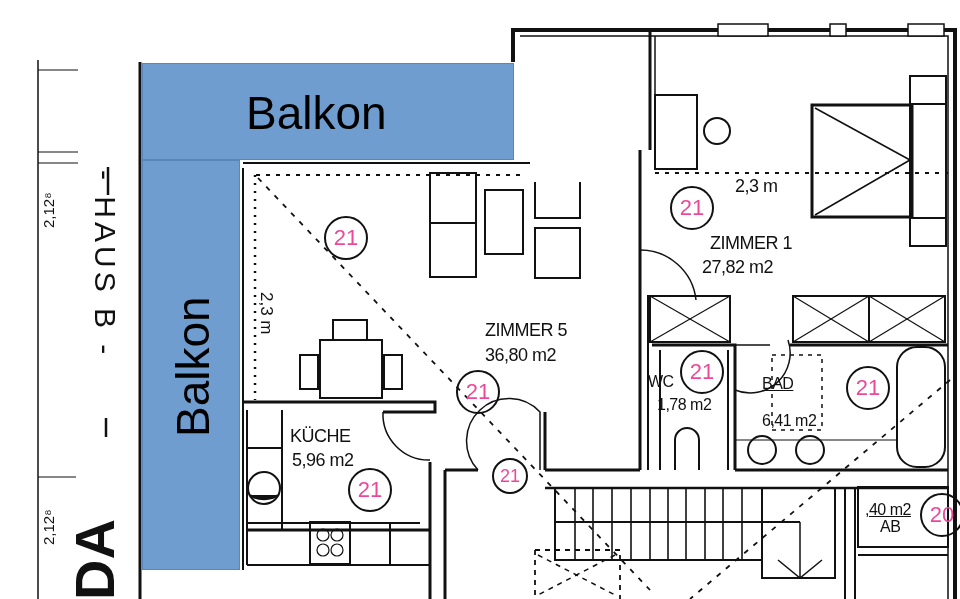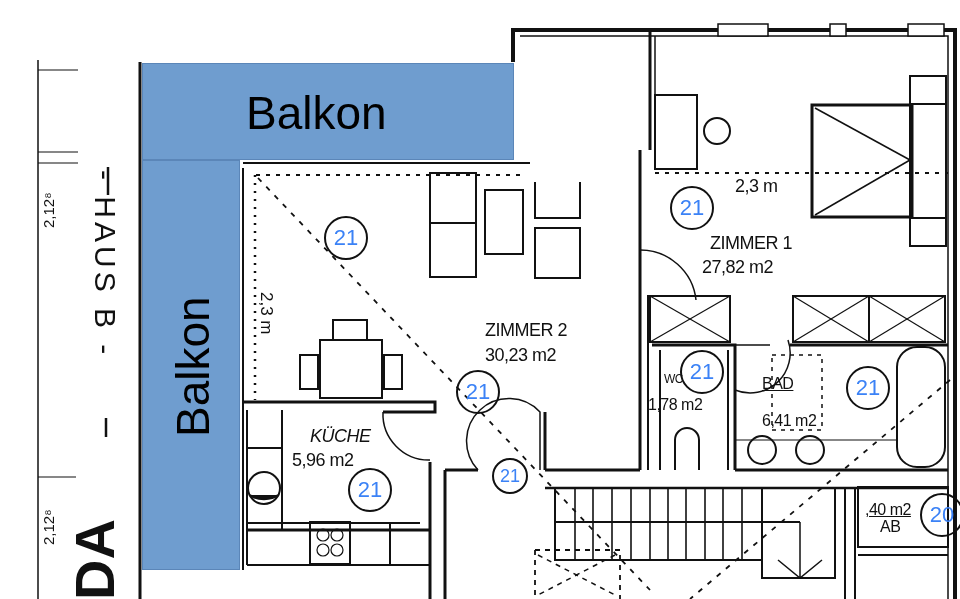--- a/index.html
+++ b/index.html
@@ -1,21 +1,21 @@
 <!DOCTYPE html>
 <html><head>
 <meta charset="utf-8">
 <style>
   html, body { margin:0; padding:0; background:#ffffff; }
   body { width:960px; height:599px; overflow:hidden; position:relative; font-family:"DejaVu Sans", sans-serif; }
   #plan { position:absolute; left:0; top:0; width:960px; height:599px; }
   .balkon { position:absolute; background:#6f9dcf; border:1px solid #5b86b8; box-sizing:border-box; }
   .balkon-label { position:absolute; font-family:"Liberation Sans", sans-serif; color:#000; font-size:46px; line-height:1; white-space:nowrap; }
   .room-label { position:absolute; font-family:"Liberation Sans", sans-serif; font-size:18px; color:#111; line-height:1.12; letter-spacing:-0.5px; white-space:nowrap; }
-  .tag { position:absolute; width:44px; height:44px; border:2.5px solid #111; border-radius:50%; box-sizing:border-box; display:flex; align-items:center; justify-content:center; font-family:"Liberation Sans", sans-serif; font-size:22px; color:#3b82f6; background:transparent; }
+  .tag { position:absolute; width:44px; height:44px; border:2.5px solid #111; border-radius:50%; box-sizing:border-box; display:flex; align-items:center; justify-content:center; font-family:"Liberation Sans", sans-serif; font-size:22px; color:#ec4899; background:transparent; }
   .dim { position:absolute; font-family:"Liberation Sans", sans-serif; font-size:17px; color:#111; white-space:nowrap; }
   .vtext { position:absolute; transform-origin:left top; white-space:nowrap; }
 </style>
 </head>
 <body>
 
 <div id="plan">
   <svg width="960" height="599" viewBox="0 0 960 599" style="position:absolute;left:0;top:0;">
     <g fill="none" stroke="#111" stroke-width="2">
 
@@ -151,28 +151,28 @@
   <div class="dim vtext" style="left:92px;top:170px;font-size:30px;transform:rotate(90deg) translate(0,-30px);letter-spacing:4px;">- HAUS B -</div>
   <div class="dim vtext" style="left:40px;top:228px;font-size:15px;transform:rotate(-90deg);">2,12⁸</div>
   <div class="dim vtext" style="left:40px;top:545px;font-size:15px;transform:rotate(-90deg);">2,12⁸</div>
   <div class="dim" style="left:62px;top:600px;font-size:56px;font-weight:bold;transform-origin:left top;transform:rotate(-90deg);">DA</div>
   <div class="dim vtext" style="left:276px;top:292px;font-size:17px;transform:rotate(90deg);">2,3 m</div>
 
   <div class="room-label" style="left:702px;top:233px;margin-left:8px;">ZIMMER 1</div>
   <div class="room-label" style="left:702px;top:257px;">27,82 m2</div>
   <div class="room-label" style="left:735px;top:176px;">2,3 m</div>
 
-  <div class="room-label" style="left:485px;top:320px;">ZIMMER 2</div>
-  <div class="room-label" style="left:485px;top:345px;">30,23 m2</div>
+  <div class="room-label" style="left:485px;top:320px;">ZIMMER 5</div>
+  <div class="room-label" style="left:485px;top:345px;">36,80 m2</div>
 
-  <div class="room-label" style="left:310px;top:426px;font-style:italic;">KÜCHE</div>
+  <div class="room-label" style="left:290px;top:426px;">KÜCHE</div>
   <div class="room-label" style="left:292px;top:450px;text-align:right;">5,96 m2</div>
 
-  <div class="room-label" style="left:664px;top:373px;font-size:12px;">WC</div>
-  <div class="room-label" style="left:648px;top:396px;font-size:16px;">1,78 m2</div>
+  <div class="room-label" style="left:648px;top:373px;font-size:16px;">WC</div>
+  <div class="room-label" style="left:648px;top:396px;font-size:16px;padding-left:9px;">1,78 m2</div>
 
   <div class="room-label" style="left:762px;top:375px;font-size:16px;text-decoration:underline;">BAD</div>
   <div class="room-label" style="left:762px;top:396px;font-size:16px;margin-top:16px;">6,41 m2</div>
 
   <div class="room-label" style="left:880px;top:498px;font-size:16px;margin-top:20px;">AB</div>
   <div class="room-label" style="left:865px;top:501px;font-size:16px;text-decoration:underline;">,40 m2</div>
 
   <div class="tag" style="left:670px;top:186px;">21</div>
   <div class="tag" style="left:456px;top:370px;">21</div>
   <div class="tag" style="left:348px;top:468px;">21</div>

